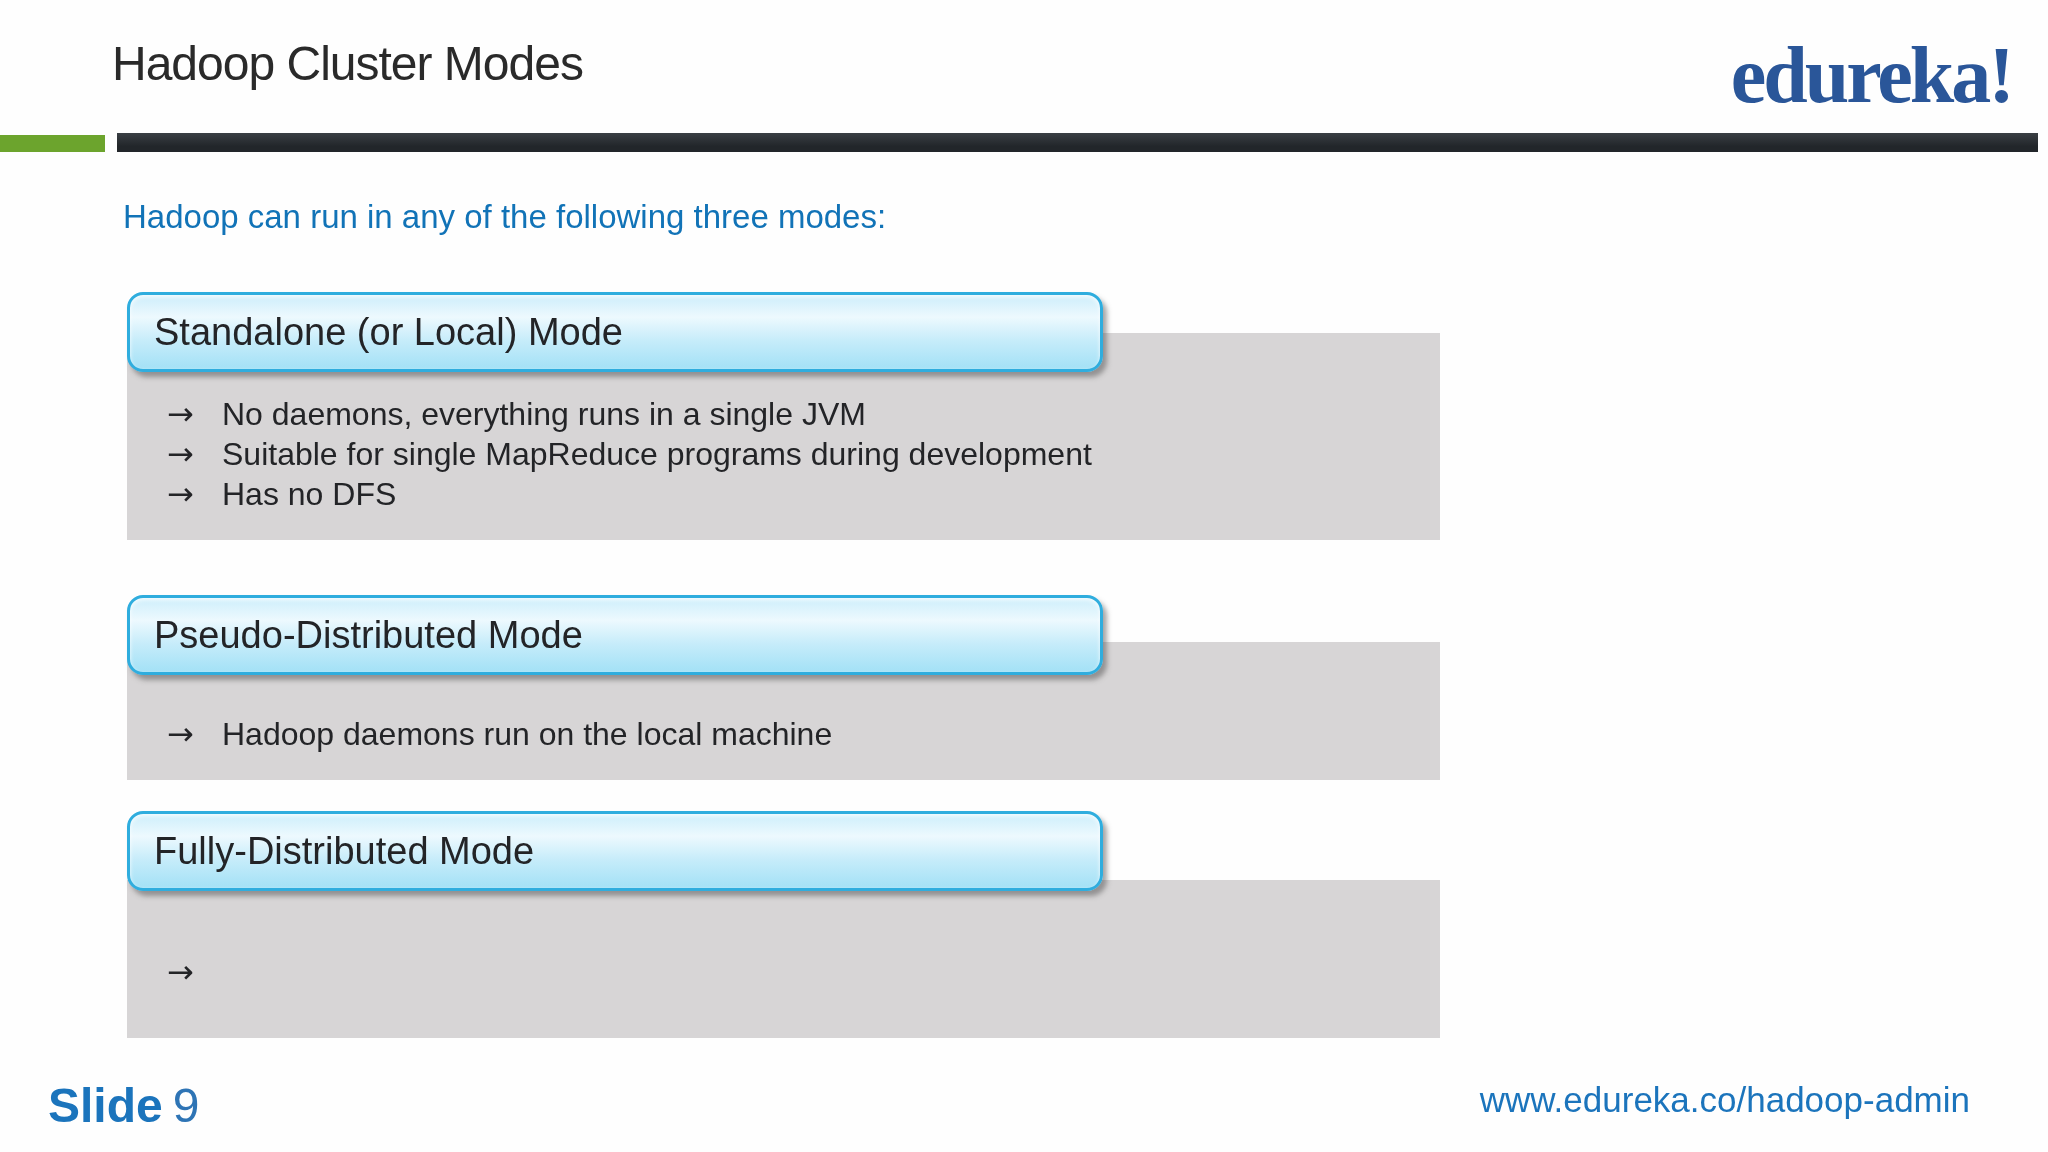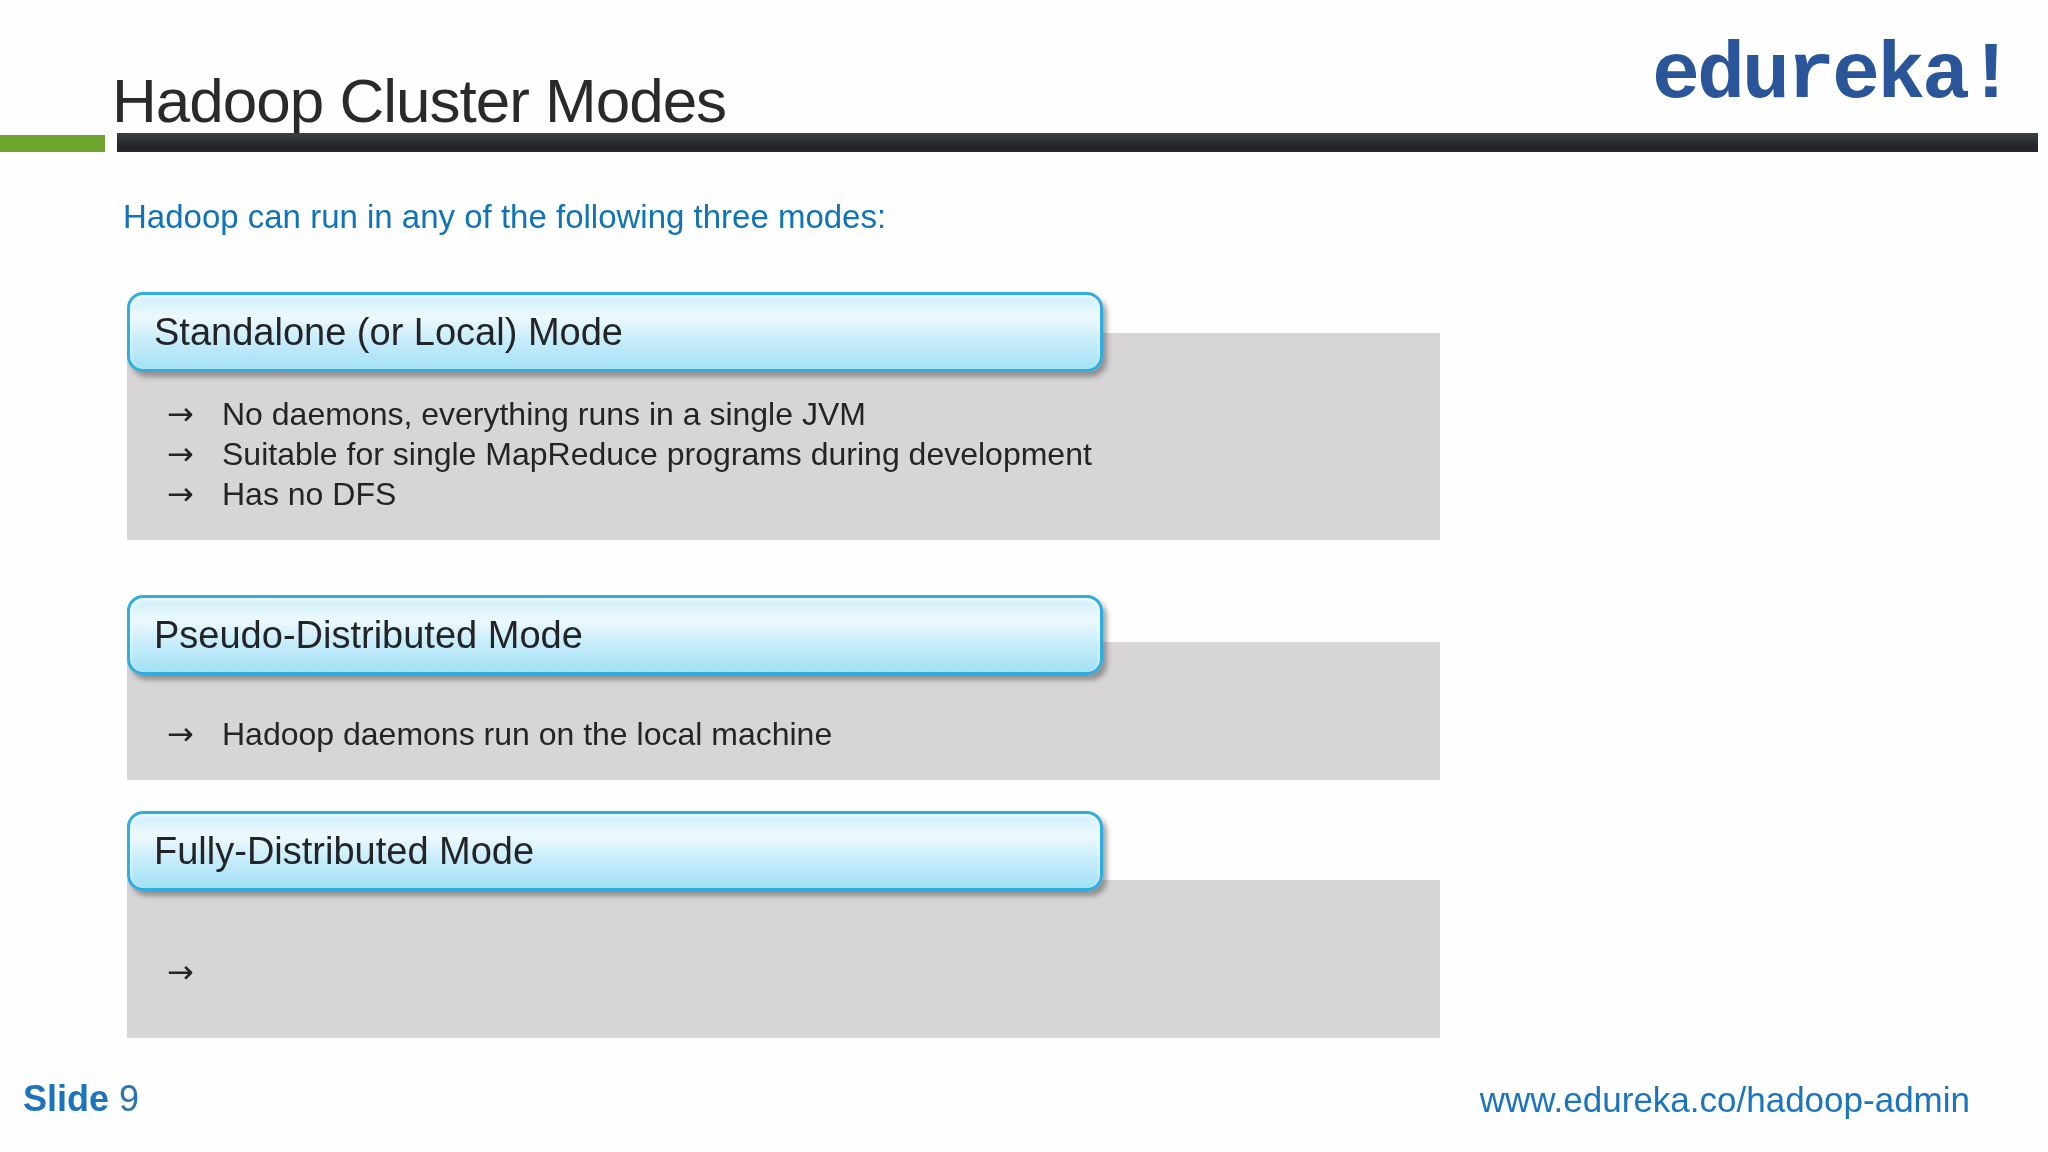--- a/index.html
+++ b/index.html
@@ -22,27 +22,26 @@
   html,body{margin:0;padding:0;background:#888;}
   .slide{
     position:relative;
     width:2048px;height:1152px;
     background:#fefefe;
     overflow:hidden;
     font-family:"Liberation Sans", sans-serif;
   }
   .page-title{
     position:absolute;left:112px;top:36px;
-    font-size:62px;font-weight:400;color:var(--title-dark);
+    font-size:48px;font-weight:400;color:var(--title-dark);
     letter-spacing:-1px;
-    margin-top:29px;
   }
   .brand-logo{
     position:absolute;right:36px;top:30px;
-    font-family:Liberation Mono, monospace;
+    font-family:Liberation Serif, serif;
     font-weight:700;font-size:80px;color:var(--brand-blue);
     letter-spacing:-3px;
   }
   .green-bar{
     position:absolute;left:0;top:135px;width:105px;height:17px;
     background:var(--header-green);
   }
   .dark-bar{
     position:absolute;left:117px;top:133px;width:1921px;height:19px;
     background:linear-gradient(180deg,var(--bar-dark-top) 0%,var(--bar-dark-bottom) 70%);
@@ -78,22 +77,22 @@
     display:flex;align-items:baseline;
     font-size:32px;color:var(--text-dark);
     white-space:nowrap;
   }
   .bullet .arrow{
     display:inline-block;width:55px;
     font-family:"DejaVu Sans", sans-serif;
     font-size:32px;color:var(--text-dark);
   }
   .footer-left{
-    position:absolute;left:23px;top:1078px;
-    font-size:36px;color:var(--link-blue);
+    position:absolute;left:48px;top:1078px;
+    font-size:48px;color:var(--link-blue);
   }
   .footer-left .slide-word{font-weight:700;color:var(--link-blue);}
   .footer-left .slide-num{font-weight:400;color:var(--slide-number-blue);margin-left:10px;}
   .footer-url{
     position:absolute;right:78px;top:1080px;
     font-size:35px;color:var(--link-blue);
   }
 </style>
 </head>
 <body>

